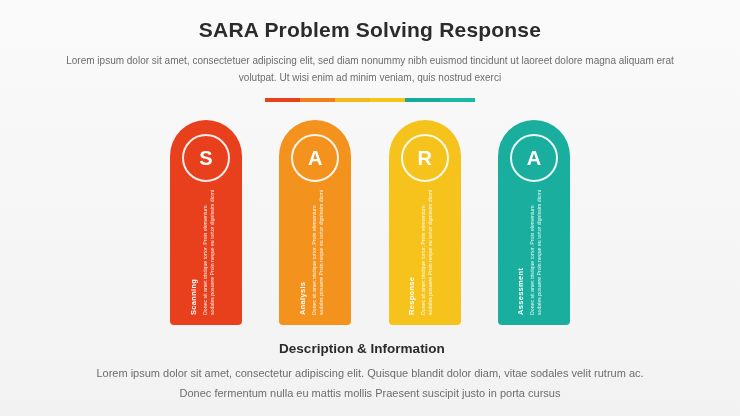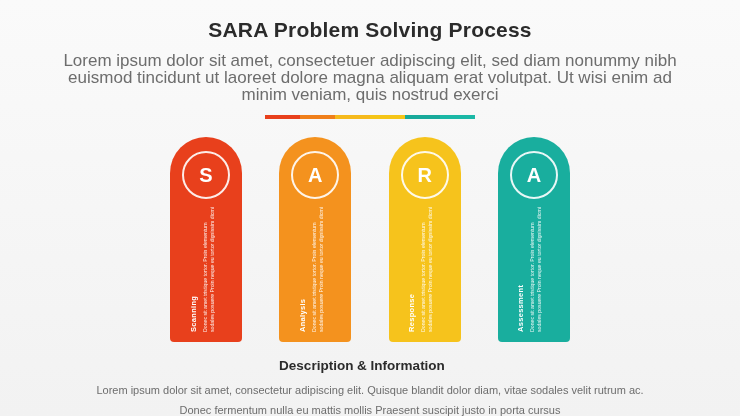--- a/index.html
+++ b/index.html
@@ -24,21 +24,21 @@
     text-align: center;
     font-size: 21px;
     font-weight: bold;
     color: #2b2b2b;
     letter-spacing: 0.2px;
     padding-top: 18px;
     margin: 0;
   }
   .subtitle {
     text-align: center;
-    font-size: 17px;
+    font-size: 10px;
     line-height: 17px;
     color: #6d6d6d;
     margin: 10px auto 0 auto;
     width: 620px;
   }
   .rule {
     display: flex;
     width: 210px;
     margin: 12px auto 0 auto;
     height: 4px;
@@ -123,21 +123,21 @@
     color: #6d6d6d;
     width: 580px;
     margin: 7px auto 0 auto;
   }
 </style>
 </head>
 <body>
 
 <div class="slide">
 
-  <h1 class="title">SARA Problem Solving Process</h1>
+  <h1 class="title">SARA Problem Solving Response</h1>
 
   <p class="subtitle">Lorem ipsum dolor sit amet, consectetuer adipiscing elit, sed diam nonummy nibh euismod tincidunt ut laoreet dolore magna aliquam erat volutpat. Ut wisi enim ad minim veniam, quis nostrud exerci</p>
 
   <div class="rule">
     <span style="background:#e8401c"></span>
     <span style="background:#f07f1a"></span>
     <span style="background:#f5b91c"></span>
     <span style="background:#f5c518"></span>
     <span style="background:#17a99a"></span>
     <span style="background:#1bb8a6"></span>

